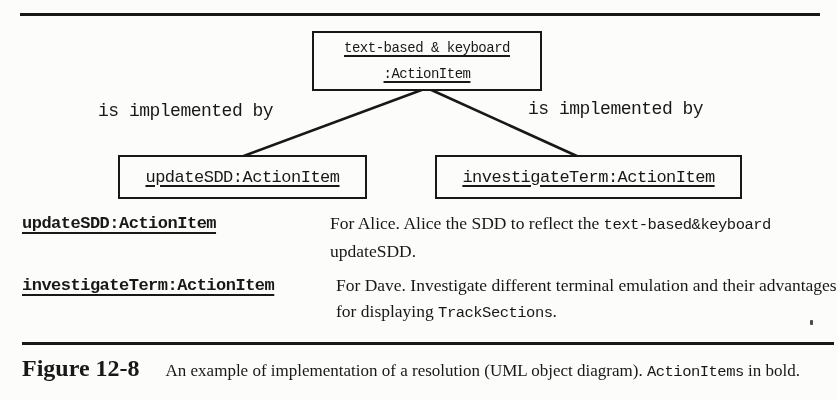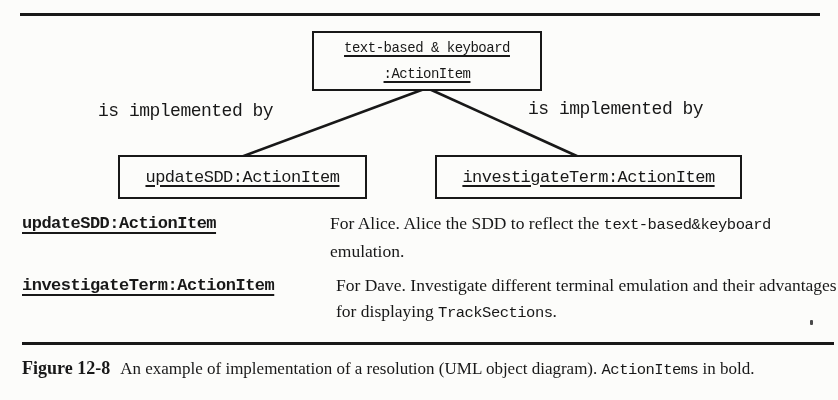--- a/index.html
+++ b/index.html
@@ -88,22 +88,22 @@
   .caption {
     position: absolute;
     left: 22px;
     top: 356px;
     width: 808px;
     font-size: 17px;
     line-height: 24px;
   }
   .caption .fig-label {
     font-weight: bold;
-    font-size: 18px;
-    margin-right: 10px;
+    font-size: 24px;
+    margin-right: 26px;
   }
   .scan-dot {
     position: absolute;
     left: 810px; top: 320px;
     width: 3px; height: 5px;
     background: #4a4a4a;
     border-radius: 1px;
   }
 </style>
 </head>
@@ -128,21 +128,21 @@
 
   <div class="obj-box left-action-box">
     <div class="obj-line">updateSDD:ActionItem</div>
   </div>
   <div class="obj-box right-action-box">
     <div class="obj-line">investigateTerm:ActionItem</div>
   </div>
 
   <div class="def-term" style="top:214px;">updateSDD:ActionItem</div>
   <div class="def-desc" style="top:210px;">
-    <span>For Alice. Alice the SDD to reflect the </span><span class="inline-code underlined">text-based&amp;keyboard</span><span> emulation.</span>
+    <span>For Alice. Alice the SDD to reflect the </span><span class="inline-code underlined">text-based&amp;keyboard</span><span> updateSDD.</span>
   </div>
 
   <div class="def-term" style="top:276px;">investigateTerm:ActionItem</div>
   <div class="def-desc" style="top:272px;margin-left:6px;">
     <span>For Dave. Investigate different terminal emulation and their advantages for displaying </span><span class="inline-code">TrackSections</span><span>.</span>
   </div>
 
   <div class="scan-dot"></div>
 
   <div class="rule" style="left:22px; top:342px; width:812px; height:3px;"></div>

